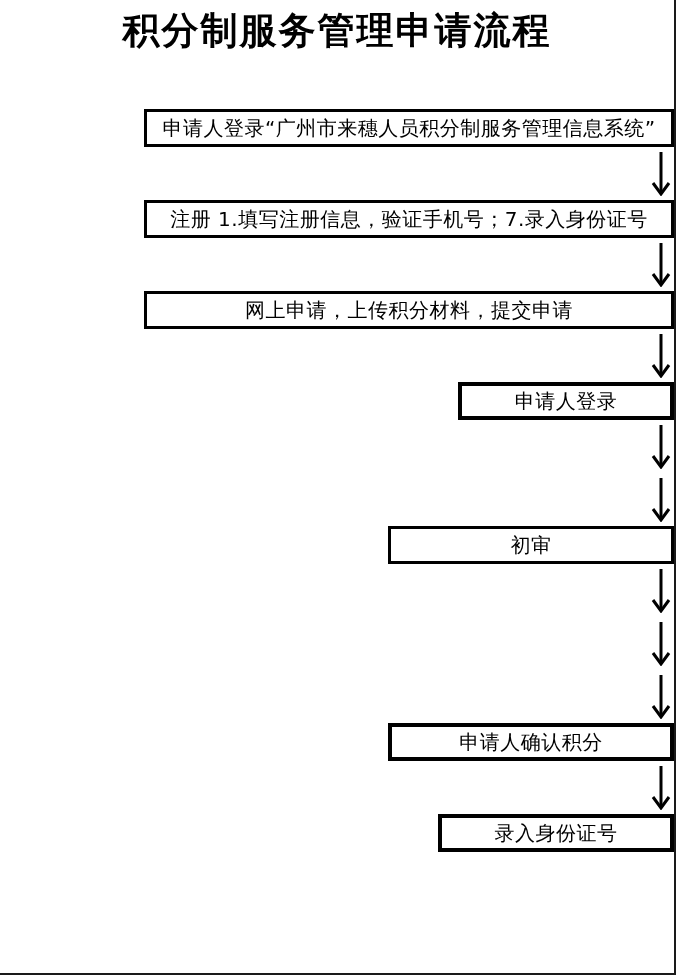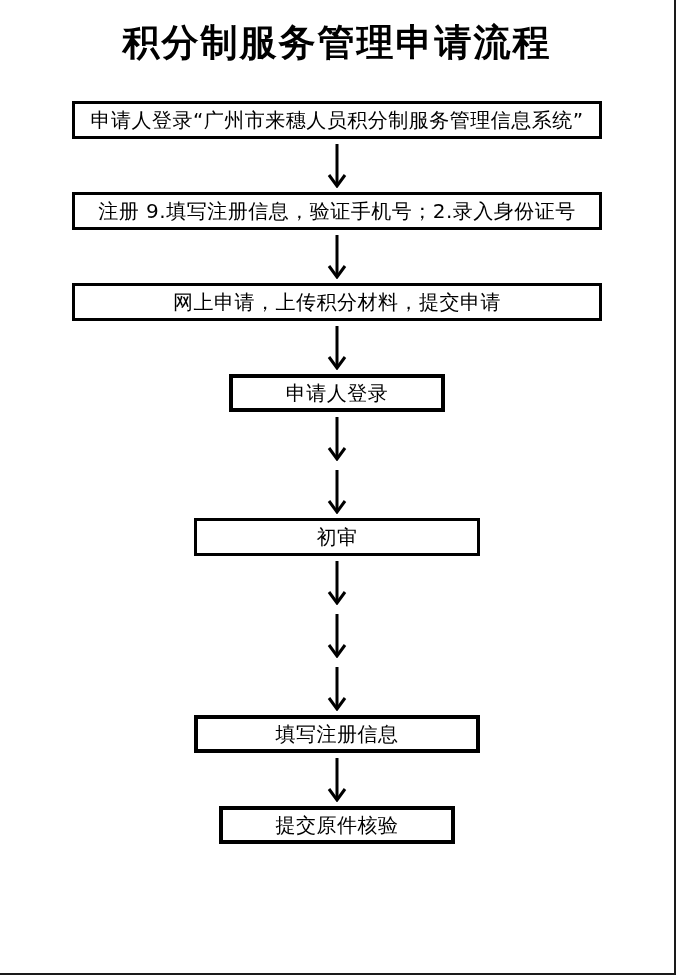--- a/index.html
+++ b/index.html
@@ -12,36 +12,36 @@
     position: relative;
     width: 676px;
     height: 975px;
     box-sizing: border-box;
     background: #ffffff;
     border-right: 2px solid #1a1a1a;
     border-bottom: 2px solid #1a1a1a;
     overflow: hidden;
   }
   .title {
-    margin: 16px;
+    margin: 4px;
     padding-top: 3px;
     height: 46px;
     text-align: center;
     font-family: "DejaVu Serif", "Liberation Serif", serif;
     font-weight: bold;
     font-size: 37px;
     letter-spacing: 2px;
     color: #000000;
     line-height: 46px;
   }
   .flow {
-    margin-top: 36px;
+    margin-top: 56px;
     display: flex;
     flex-direction: column;
-    align-items: center;
+    align-items: flex-end;
   }
   .node {
     box-sizing: border-box;
     height: 38px;
     border: 3px solid #000000;
     background: #ffffff;
     display: flex;
     align-items: center;
     justify-content: center;
     font-size: 20px;
@@ -73,21 +73,21 @@
 
     <div class="node w-wide">申请人登录“广州市来穗人员积分制服务管理信息系统”</div>
 
     <div class="arrow-wrap">
       <svg width="26" height="44" viewBox="0 0 26 44">
         <line x1="13" y1="0" x2="13" y2="41" stroke="#000" stroke-width="3"></line>
         <polyline points="5,31 13,42 21,31" fill="none" stroke="#000" stroke-width="3"></polyline>
       </svg>
     </div>
 
-    <div class="node w-wide">注册 9.填写注册信息，验证手机号；2.录入身份证号</div>
+    <div class="node w-wide">注册 1.填写注册信息，验证手机号；7.录入身份证号</div>
 
     <div class="arrow-wrap">
       <svg width="26" height="44" viewBox="0 0 26 44">
         <line x1="13" y1="0" x2="13" y2="41" stroke="#000" stroke-width="3"></line>
         <polyline points="5,31 13,42 21,31" fill="none" stroke="#000" stroke-width="3"></polyline>
       </svg>
     </div>
 
     <div class="node w-wide">网上申请，上传积分材料，提交申请</div>
 
@@ -133,25 +133,25 @@
     </div>
 
 
     <div class="arrow-wrap">
       <svg width="26" height="44" viewBox="0 0 26 44">
         <line x1="13" y1="0" x2="13" y2="41" stroke="#000" stroke-width="3"></line>
         <polyline points="5,31 13,42 21,31" fill="none" stroke="#000" stroke-width="3"></polyline>
       </svg>
     </div>
 
-    <div class="node w-med small-border">填写注册信息</div>
+    <div class="node w-med small-border">申请人确认积分</div>
 
     <div class="arrow-wrap">
       <svg width="26" height="44" viewBox="0 0 26 44">
         <line x1="13" y1="0" x2="13" y2="41" stroke="#000" stroke-width="3"></line>
         <polyline points="5,31 13,42 21,31" fill="none" stroke="#000" stroke-width="3"></polyline>
       </svg>
     </div>
 
-    <div class="node w-sm235 small-border">提交原件核验</div>
+    <div class="node w-sm235 small-border">录入身份证号</div>
 
   </div>
 </div>
 
 </body></html>

